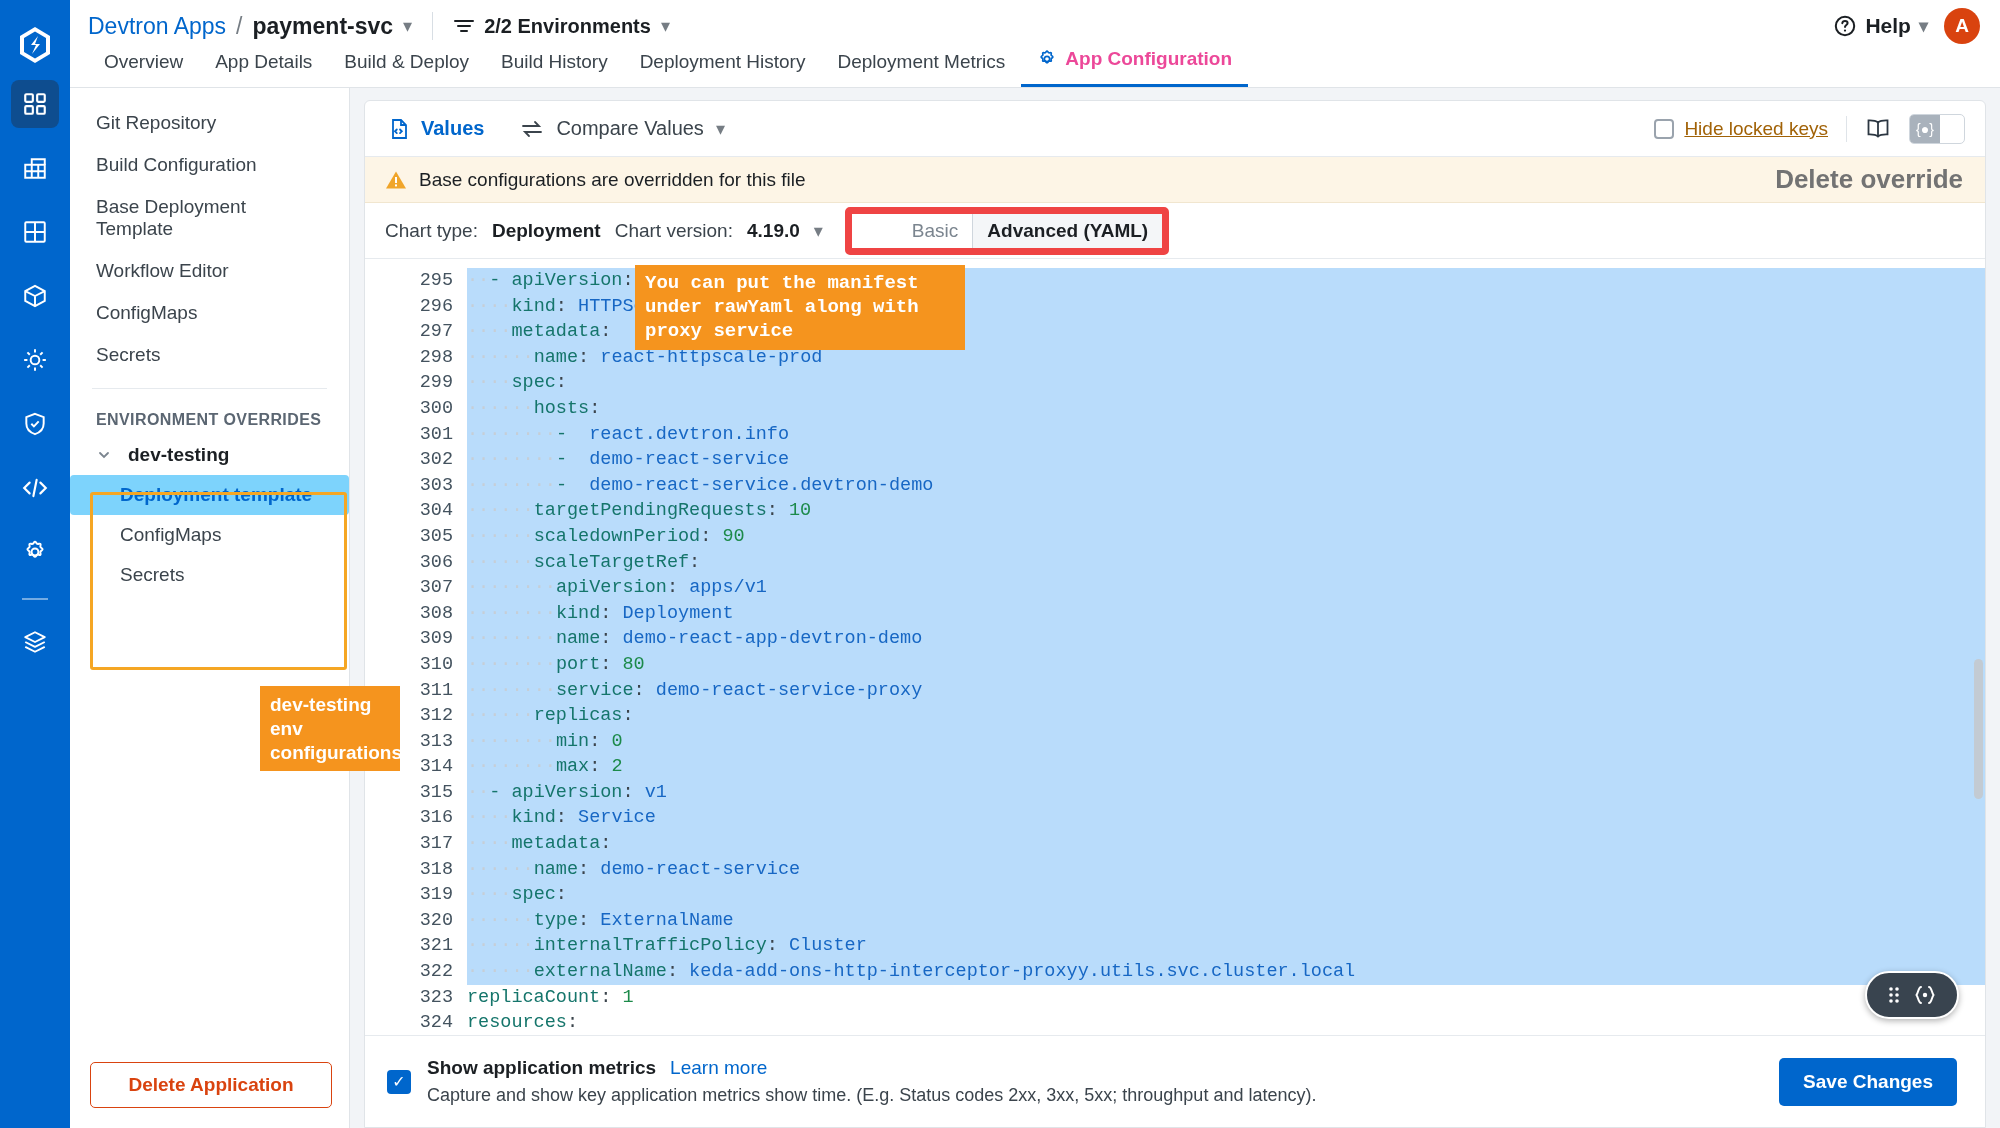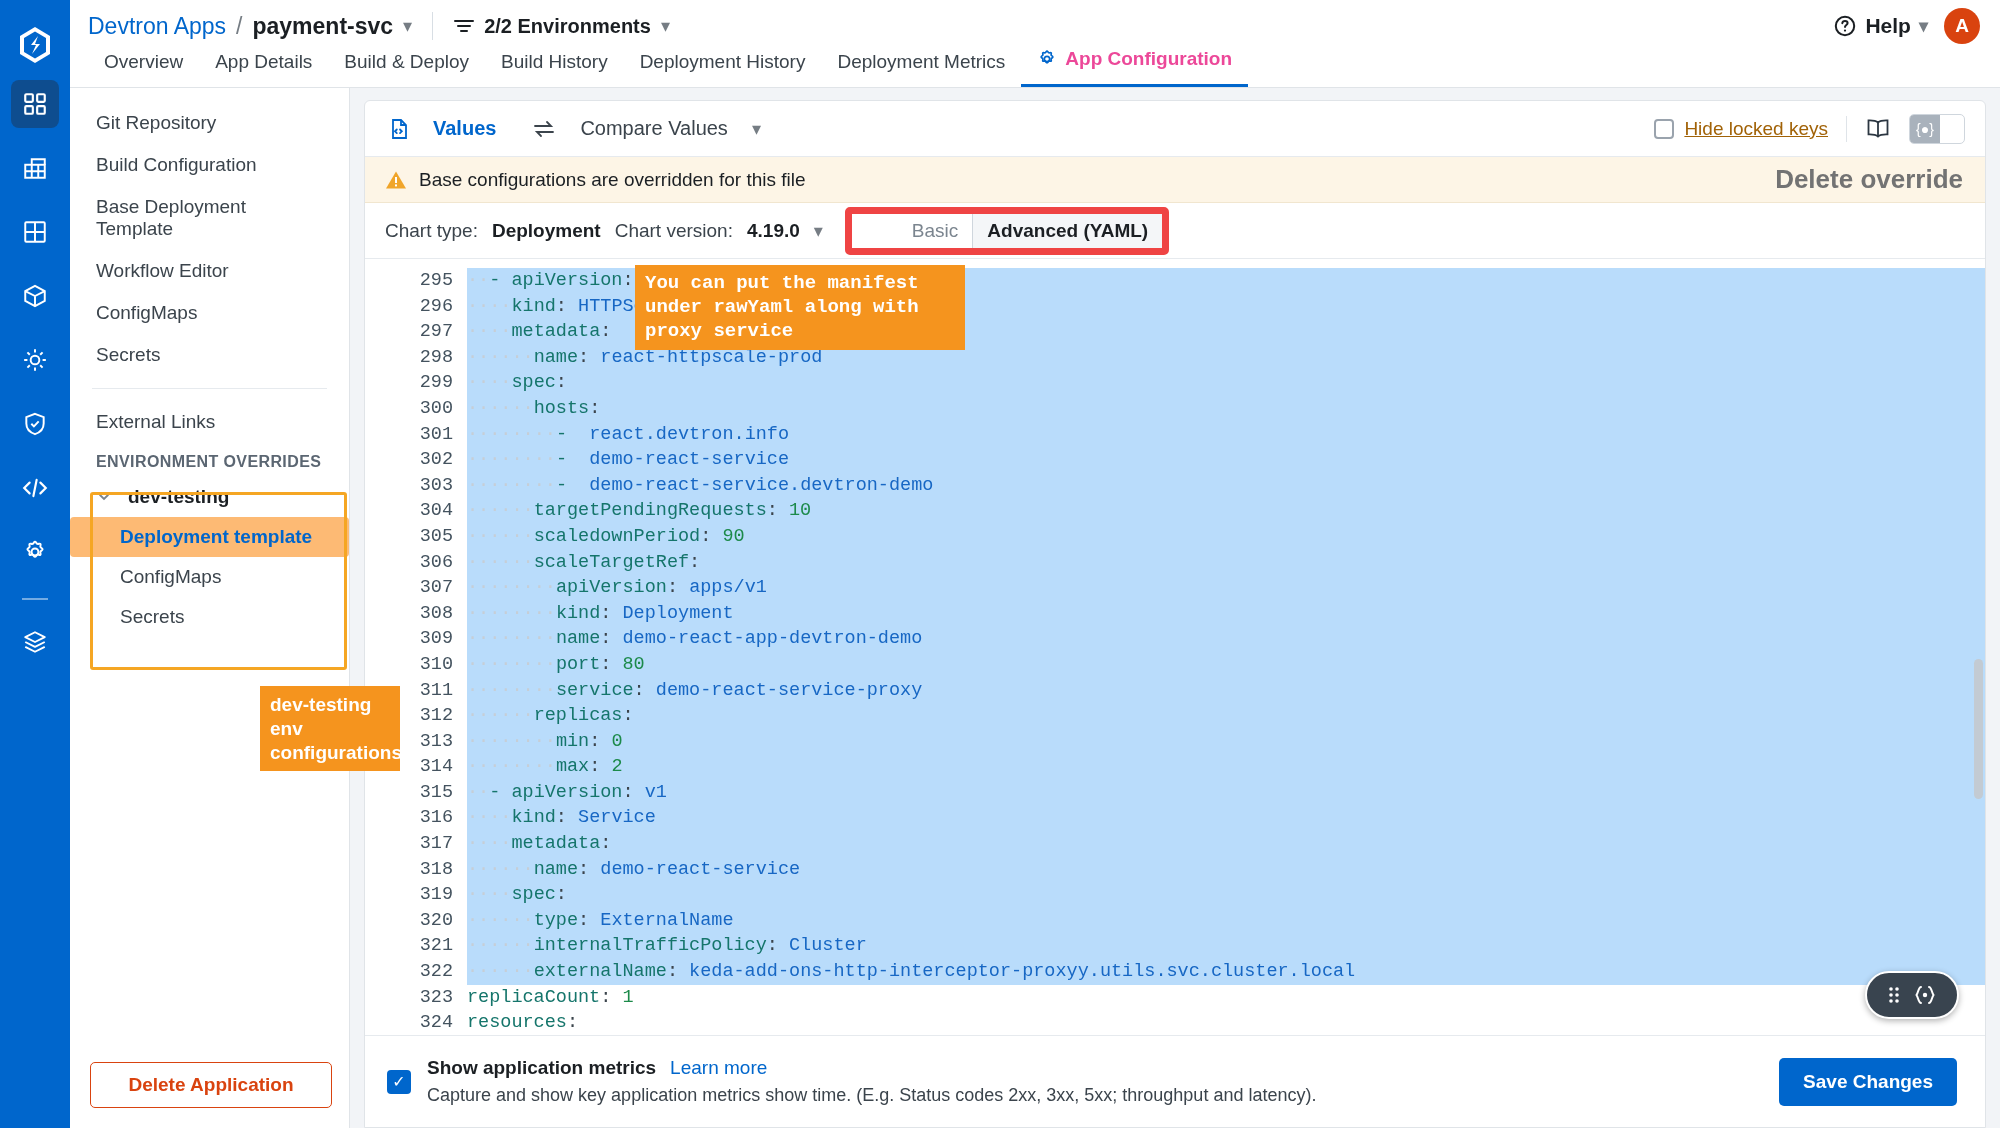--- a/index.html
+++ b/index.html
@@ -73,21 +73,21 @@
   .cn-item { padding: 10px 26px; font-size: 19px; color: #3b444c; }
   .cn-sep { height: 1px; background: #e6eaee; margin: 12px 22px; }
   .cn-group-title {
     padding: 10px 26px 6px; font-size: 16px; color: #5b6672; font-weight: bold; letter-spacing: .4px;
   }
   .cn-env {
     display: flex; align-items: center; gap: 16px; padding: 9px 26px;
     font-size: 19px; color: #1b1f23; font-weight: bold;
   }
   .cn-sub { padding: 9px 26px 9px 50px; font-size: 19px; color: #3b444c; border-radius: 4px; }
-  .cn-sub.active { background: #fdba74; color: #0066cc; font-weight: bold; }
+  .cn-sub.active { background: #7dd3fc; color: #0066cc; font-weight: bold; }
   .env-box {
     position: absolute; left: 20px; right: 2px; top: 404px; height: 178px;
     border: 3px solid #f5a623; border-radius: 3px; pointer-events: none;
   }
   .callout {
     position: absolute; background: #f5941e; color: #fff; font-weight: bold;
     font-size: 19px; line-height: 1.25; padding: 7px 10px; z-index: 5;
   }
   .callout.env { left: 190px; top: 598px; width: 140px; }
   .delete-app {
@@ -98,21 +98,21 @@
 
   
   .maincard {
     flex: 1; margin: 12px 14px 0 14px; background: #fff; border: 1px solid #e0e4e8;
     border-radius: 6px 6px 0 0; display: flex; flex-direction: column; min-width: 0; position: relative;
   }
   .card-tabs {
     height: 56px; display: flex; align-items: center; padding: 0 20px;
     border-bottom: 1px solid #e6eaee; position: relative;
   }
-  .ct { display: flex; align-items: center; gap: 24px; font-size: 20px; color: #3b444c;
+  .ct { display: flex; align-items: center; gap: 12px; font-size: 20px; color: #3b444c;
         height: 74px; padding: 0 4px; margin-right: 28px; }
   .ct.active { color: #0066cc; font-weight: bold; box-shadow: inset 0 -3px 0 0 #0066cc; }
   .ct-right { position: absolute; right: 20px; display: flex; align-items: center; gap: 18px; }
   .chkrow { display: flex; align-items: center; gap: 10px; font-size: 19px; color: #a16207; text-decoration: underline; }
   .chkbox { width: 20px; height: 20px; border: 2px solid #9aa3ad; border-radius: 4px; background:#fff; }
   .vdiv { width: 1px; height: 26px; background: #dfe4e9; }
   .toggle {
     width: 56px; height: 30px; border: 1px solid #cfd6dd; border-radius: 5px; background: #fff;
     display: flex; align-items: center;
   }
@@ -335,21 +335,20 @@
     <div class="body">
 
       <div class="confignav">
         <div class="cn-item">Git Repository</div>
         <div class="cn-item">Build Configuration</div>
         <div class="cn-item">Base Deployment Template</div>
         <div class="cn-item">Workflow Editor</div>
         <div class="cn-item">ConfigMaps</div>
         <div class="cn-item">Secrets</div>
         <div class="cn-sep"></div>
-        <div class="cn-item">External Links</div>
 
         <div class="cn-group-title">ENVIRONMENT OVERRIDES</div>
         <div class="cn-env">
           <span>
             <svg width="16" height="16" viewBox="0 0 16 16" fill="none" stroke="#7b858f" stroke-width="1.8" stroke-linecap="round">
                 <path d="m4 6 4 4 4-4"></path>
               </svg>
           </span>
           <span>dev-testing</span>
         </div>

